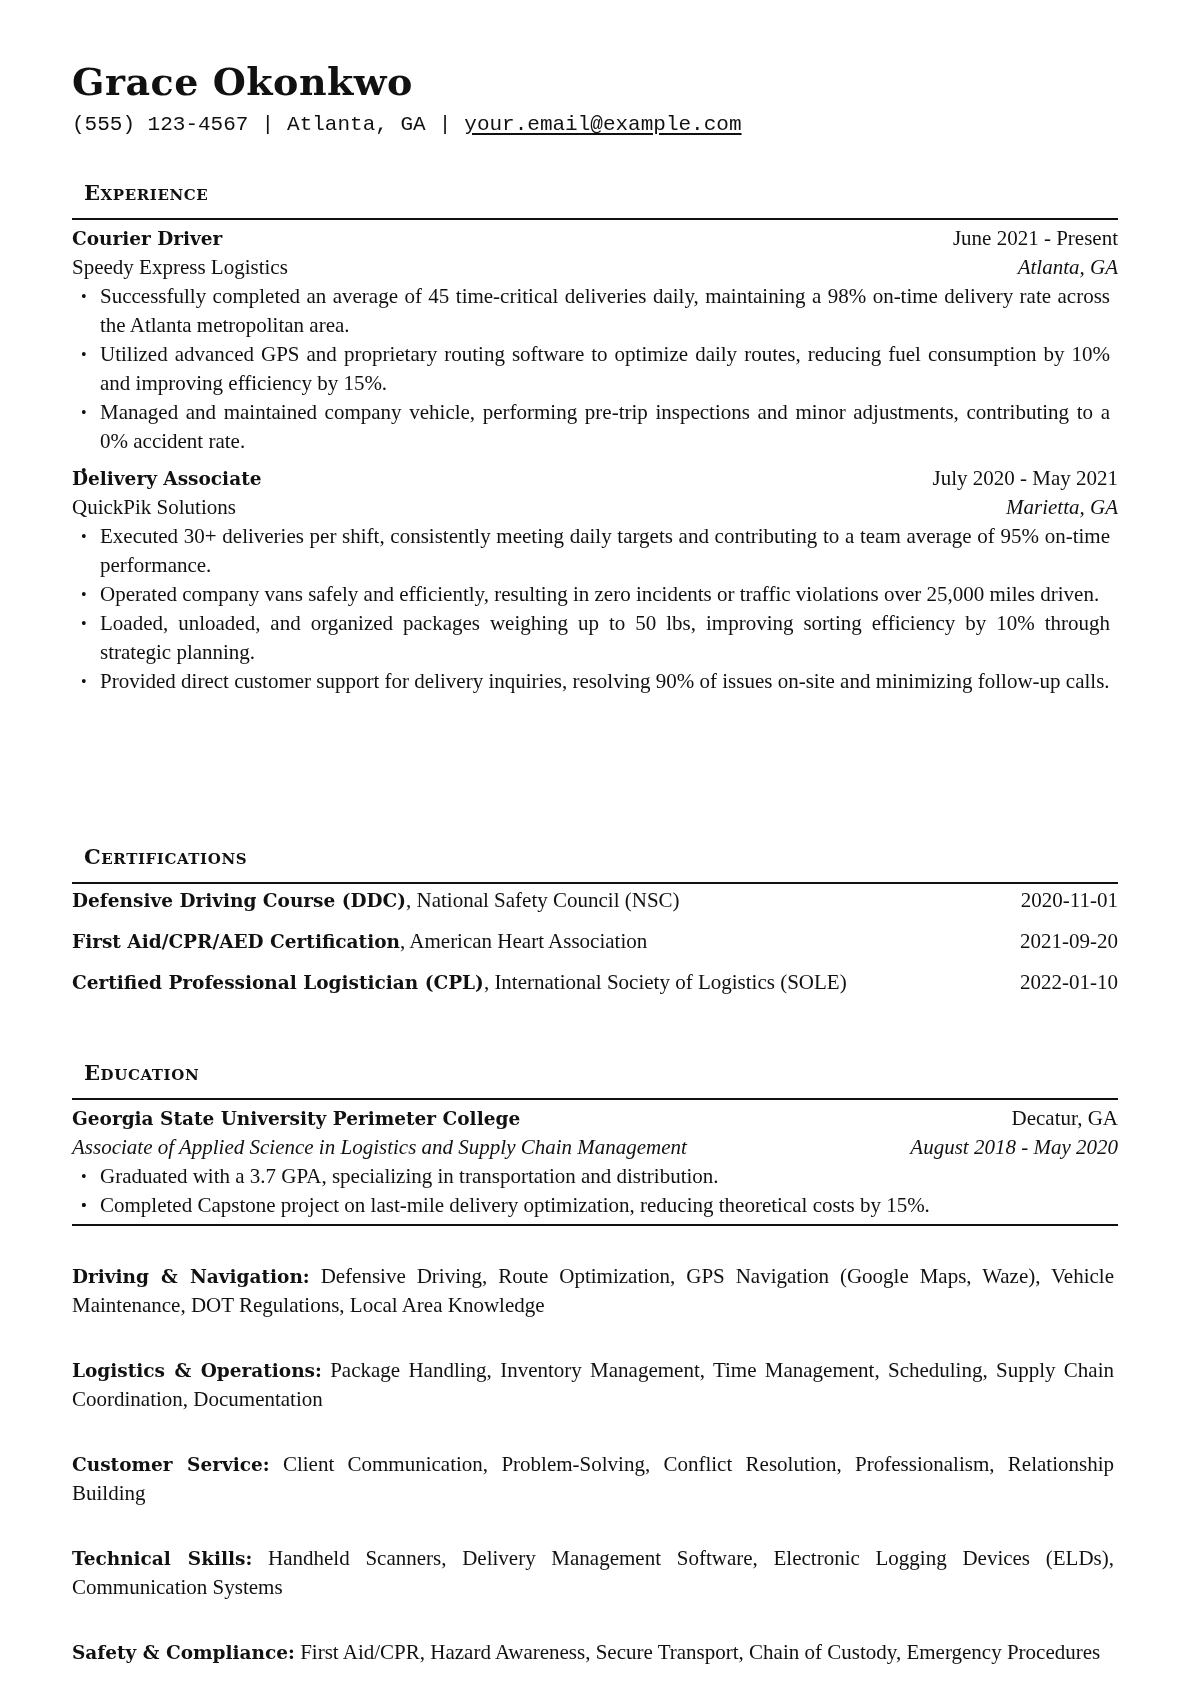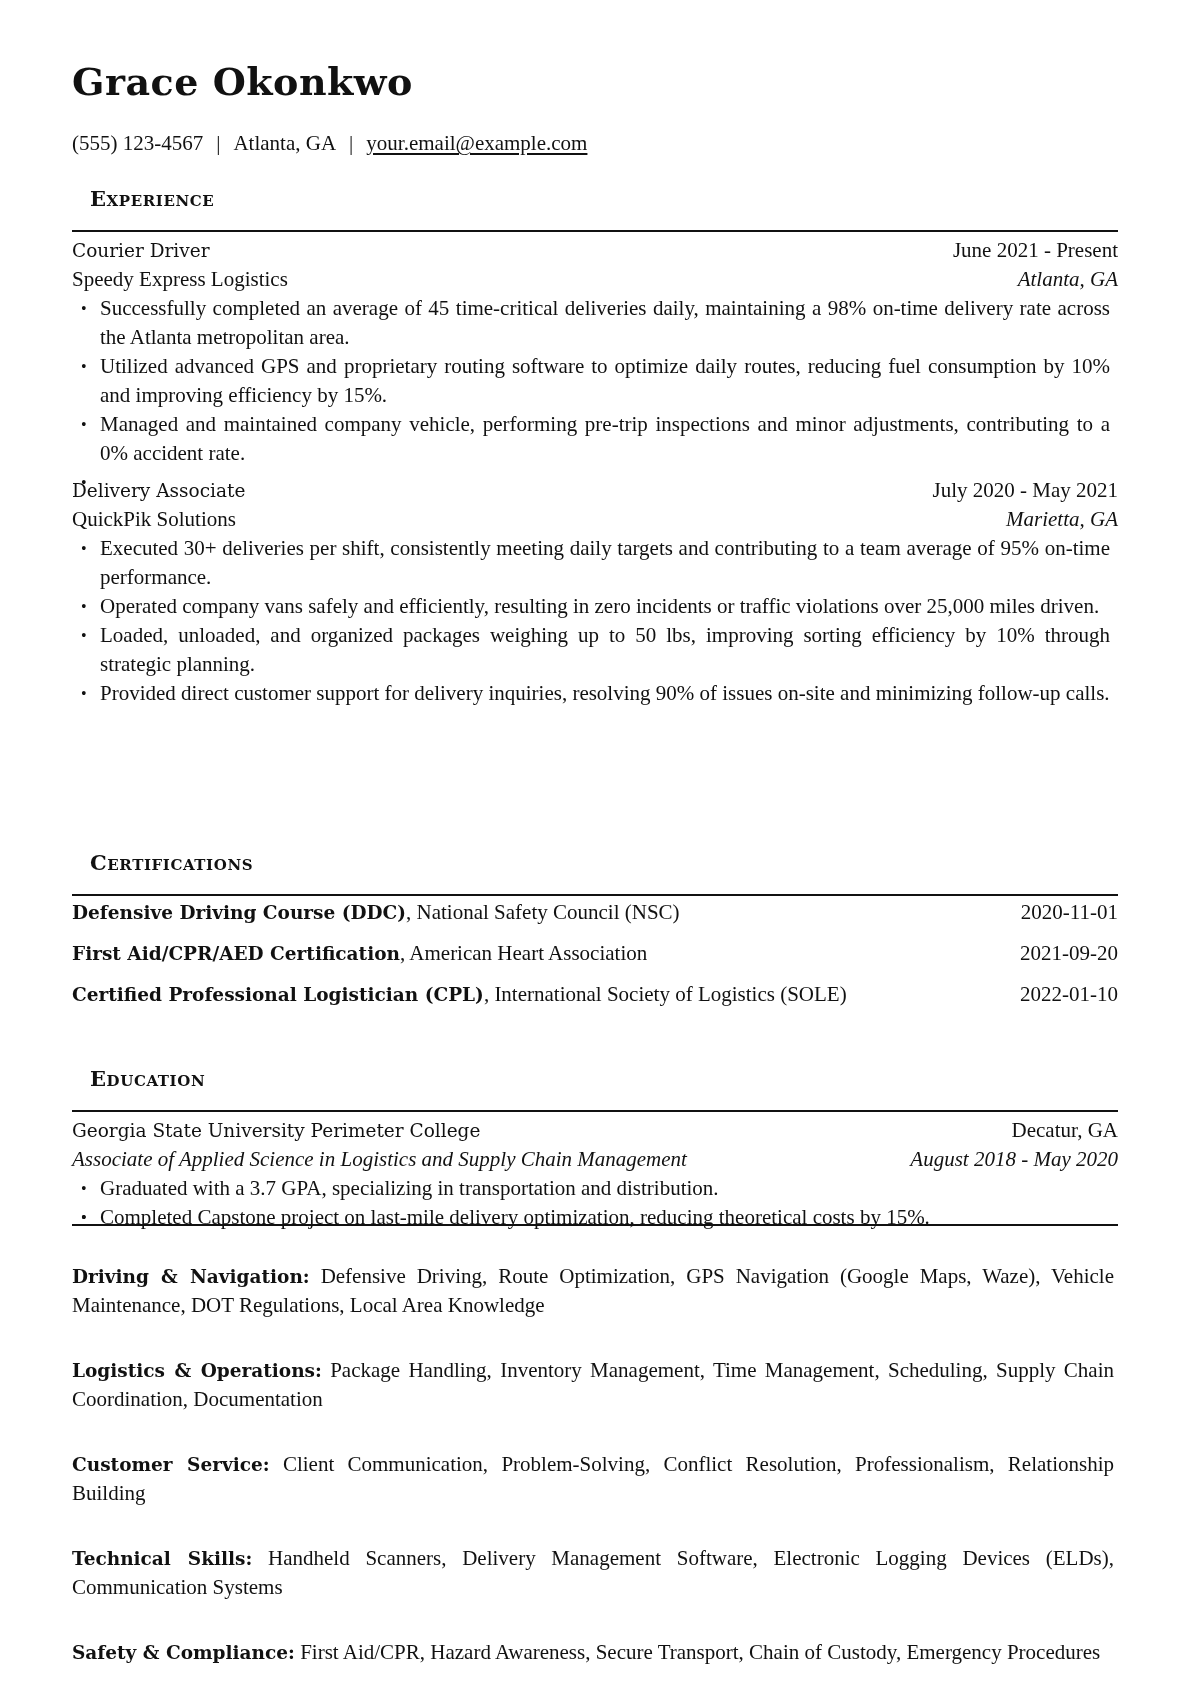--- a/index.html
+++ b/index.html
@@ -9,37 +9,37 @@
       color: #111111;
     }
     .page { position: relative; width: 1190px; height: 1256px; }
     .content { position: absolute; left: 72px; width: 1046px; top: 0; }
     .name {
       position: absolute; top: 58px; left: 0;
       font-family: "DejaVu Serif", serif; font-weight: bold;
       font-size: 38px; letter-spacing: 0.5px; line-height: 48px; margin: 0;
     }
     .contact {
-      position: absolute; top: 130px; left: 0; font-size: 18.5px; line-height: 26px;
-      font-family: Liberation Serif, serif; font-size: 21px; white-space: nowrap;
+      position: absolute; top: 112px; left: 0; font-size: 18.5px; line-height: 26px;
+      font-family: Liberation Mono, monospace; font-size: 21px; white-space: nowrap;
     }
     .contact .sep { display: inline-block; margin: 0 13px; }
     .contact a { color: #111; text-decoration: underline; text-underline-offset: 3px; }
 
     .section { position: absolute; left: 0; width: 1046px; }
     .sec-title {
       font-family: "DejaVu Serif", serif; font-weight: bold;
       font-variant: small-caps; font-size: 21px; letter-spacing: 0.6px;
-      line-height: 26px; margin: 18px;
+      line-height: 26px; margin: 12px;
     }
     .sec-rule { height: 2px; background: #111; margin-top: 6px; }
 
     .serif { font-family: "Liberation Serif", serif; font-size: 21px; }
     .row { display: flex; justify-content: space-between; align-items: baseline; height: 29px; line-height: 29px; }
-    .row .b { font-family: "DejaVu Serif", serif; font-weight: normal; font-size: 18.5px; }
+    .row .b { font-family: "DejaVu Serif", serif; font-weight: bold; font-size: 18.5px; }
     .row .it { font-style: italic; }
     ul.bullets { list-style: none; margin: 0; padding: 0; }
     ul.bullets li {
       position: relative; padding-left: 28px; line-height: 29px;
       font-family: "Liberation Serif", serif; font-size: 21px; text-align: justify;
       padding-right: 8px;
     }
     ul.bullets li .dot {
       position: absolute; left: 9px; top: 0; font-size: 16px;
     }

